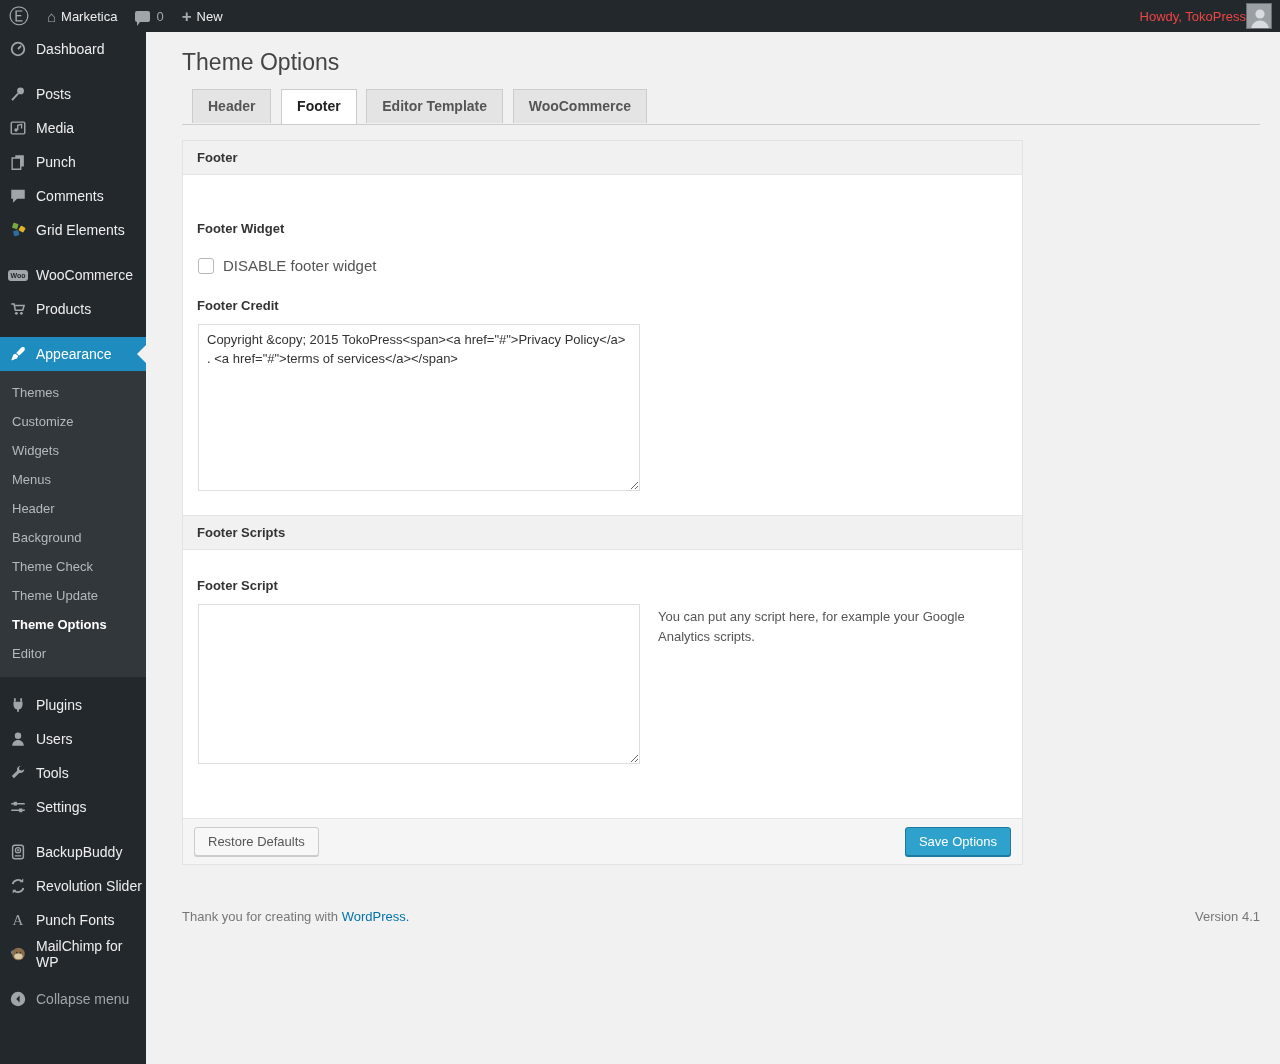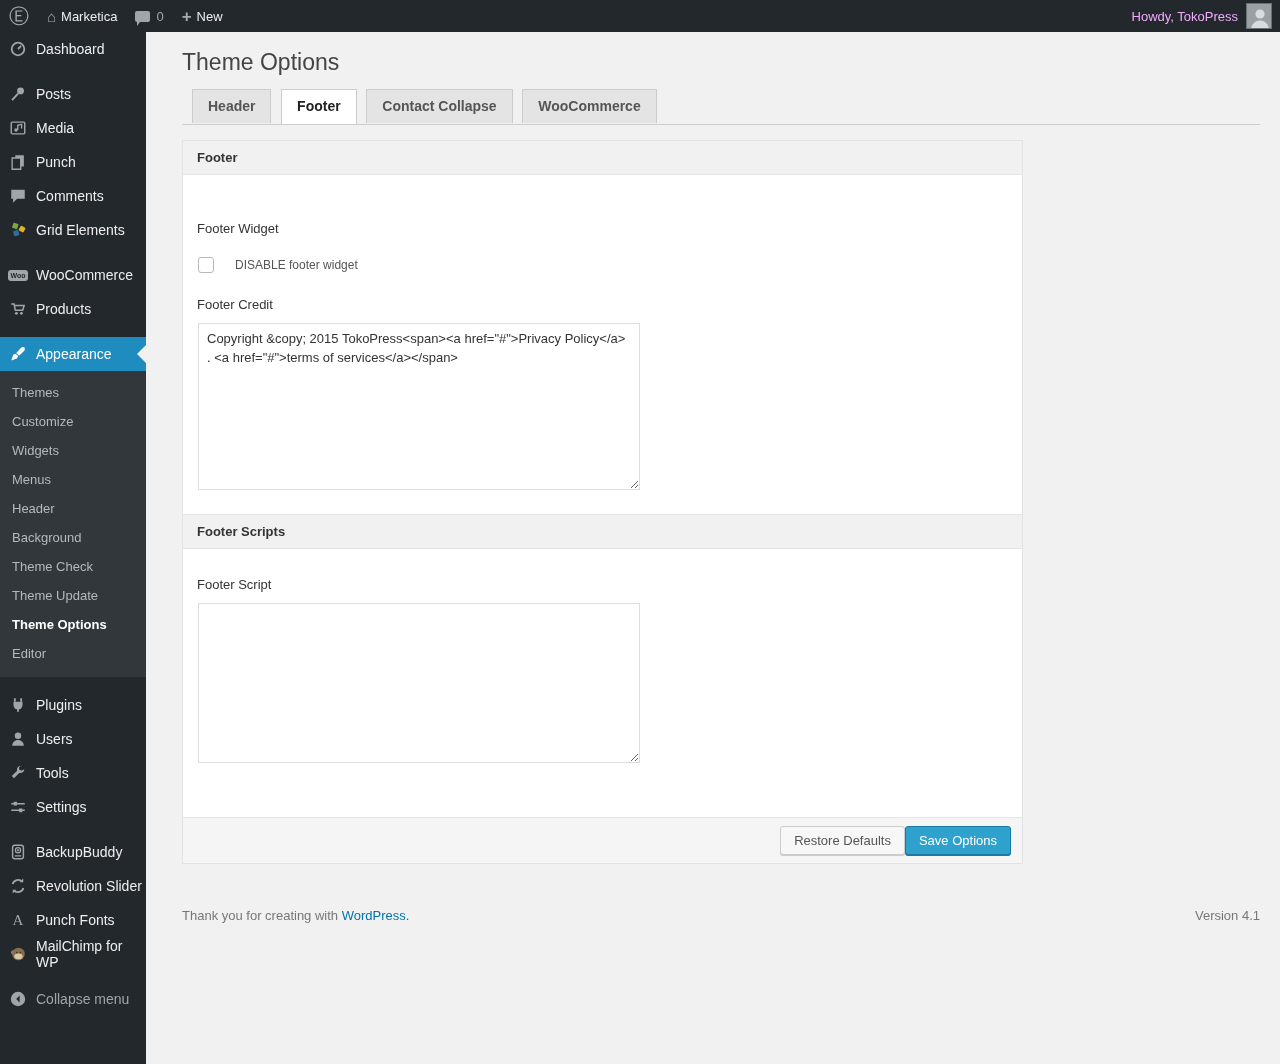--- a/index.html
+++ b/index.html
@@ -20,21 +20,21 @@
   .ab-left { display:flex; align-items:center; height:32px; }
   .ab-item { display:flex; align-items:center; height:32px; padding:0 9px; color:#eee; font-size:13px; cursor:pointer; }
   .wp-glyph { font-size:20px; line-height:20px; color:#a7aaad; }
   .home-glyph { font-size:15px; margin-right:5px; color:#a7aaad; }
   .bubble { position:relative; width:15px; height:11px; background:#a0a5aa; border-radius:2px; margin-right:6px; }
   .bubble:after { content:""; position:absolute; left:2px; bottom:-4px;
     border:4px solid transparent; border-top-color:#a0a5aa; border-left-color:#a0a5aa; border-width:4px 3px; }
   .ab-count { color:#a0a5aa; }
   .plus-glyph { font-size:17px; font-weight:bold; color:#a7aaad; margin-right:5px; line-height:17px; }
   .ab-right { margin-left:auto; display:flex; align-items:center; height:32px; padding-right:8px; }
-  .howdy { margin-right:8px; color:#f0abfc; cursor:pointer; }
+  .howdy { color:#ef4444; cursor:pointer; }
   .avatar { width:26px; height:26px; background:#9ba0a5; display:inline-block; overflow:hidden; border:1px solid #6a7076; }
   
   .sidebar {
     position:absolute; top:32px; left:0; width:146px; height:1032px;
     background:#23282d; color:#eee;
   }
   .menu-item {
     display:flex; align-items:center; height:34px; padding-left:8px;
     font-size:14px; color:#eee; cursor:pointer; position:relative;
   }
@@ -69,41 +69,41 @@
   .nav-tab.active { background:#fff; color:#222; font-weight:bold; padding-bottom:10px; }
   
   .panel { margin-top:15px; width:841px; background:#fff; border:1px solid #e3e3e3; }
   .panel-header {
     background:#f1f1f1; padding:9px 14px; font-size:13px; font-weight:bold; color:#333;
     border-bottom:1px solid #e5e5e5; cursor:pointer;
   }
   .panel-header.bt { border-top:1px solid #e5e5e5; }
   .panel-spacer { height:18px; background:#fff; }
   .panel-body { padding:4px 14px 0; }
-  .field-label { font-size:13px; font-weight:normal; color:#333; margin:24px 0 0; }
+  .field-label { font-size:13px; font-weight:bold; color:#333; margin:24px 0 0; }
   .check-row { display:flex; align-items:center; margin:21px 0 10px; }
   .check-row input[type=checkbox] {
     appearance:none; -webkit-appearance:none; width:16px; height:16px;
     border:1px solid #b4b9be; border-radius:3px; background:#fff; margin:0 9px 0 1px; cursor:pointer;
   }
-  .check-label { color:#555; font-size:12px; cursor:pointer;margin-left:12px; }
+  .check-label { color:#555; font-size:15px; cursor:pointer; }
   .ta {
     display:block; width:442px; border:1px solid #ddd; background:#fff;
     font-family:"Liberation Sans", sans-serif; font-size:13px; color:#333;
     padding:6px 8px; line-height:1.45; margin:11px 0 0 1px; resize:both; outline:none;
   }
   .ta-credit { height:167px; margin-bottom:24px; }
   .ta-script { height:160px; }
   .script-row { display:flex; align-items:flex-start; margin:11px 0 0 1px; }
   .script-row .ta { margin:0; }
   .help-text { width:320px; margin-left:18px; padding-top:3px; color:#555; font-size:13px; line-height:1.55; }
   .script-bottom-space { height:54px; }
   .action-bar {
     background:#f5f5f5; border-top:1px solid #e5e5e5;
-    display:flex; align-items:center; justify-content:flex-end;
+    display:flex; align-items:center; justify-content:space-between;
     padding:10px 11px; height:46px;
   }
   .btn {
     font-family:"Liberation Sans", sans-serif; font-size:13px; line-height:1;
     padding:7px 13px; border-radius:3px; cursor:pointer;
   }
   .btn-secondary { background:#f7f7f7; border:1px solid #ccc; color:#555; box-shadow:0 1px 0 #ccc; }
   .btn-primary { background:#2ea2cc; border:1px solid #1b7aa0; color:#fff; box-shadow:0 1px 0 #1b7aa0; }
   
   .page-footer { display:flex; justify-content:space-between; align-items:center; margin-top:44px; width:1078px; }
@@ -329,21 +329,21 @@
     <span>Collapse menu</span>
   </div>
 </div>
 
 <div class="content">
   <h1 class="page-title">Theme Options</h1>
 
   <div class="tabs">
     <span class="nav-tab">Header</span>
     <span class="nav-tab active">Footer</span>
-    <span class="nav-tab">Contact Collapse</span>
+    <span class="nav-tab">Editor Template</span>
     <span class="nav-tab">WooCommerce</span>
   </div>
 
   <div class="panel">
     <div class="panel-header">Footer</div>
     <div class="panel-spacer"></div>
 
     <div class="panel-body">
       <div class="field-label">Footer Widget</div>
       <div class="check-row">
@@ -355,20 +355,21 @@
 
       <textarea class="ta ta-credit" spellcheck="false" style="">Copyright &amp;copy; 2015 TokoPress&lt;span&gt;&lt;a href="#"&gt;Privacy Policy&lt;/a&gt; . &lt;a href="#"&gt;terms of services&lt;/a&gt;&lt;/span&gt;</textarea>
     </div>
 
     <div class="panel-header bt">Footer Scripts</div>
 
     <div class="panel-body">
       <div class="field-label">Footer Script</div>
       <div class="script-row">
         <textarea class="ta ta-script" spellcheck="false" style=""></textarea>
+        <div class="help-text">You can put any script here, for example your Google Analytics scripts.</div>
       </div>
       <div class="script-bottom-space"></div>
     </div>
 
     <div class="action-bar">
       <button class="btn btn-secondary">Restore Defaults</button>
       <button class="btn btn-primary">Save Options</button>
     </div>
   </div>
 

